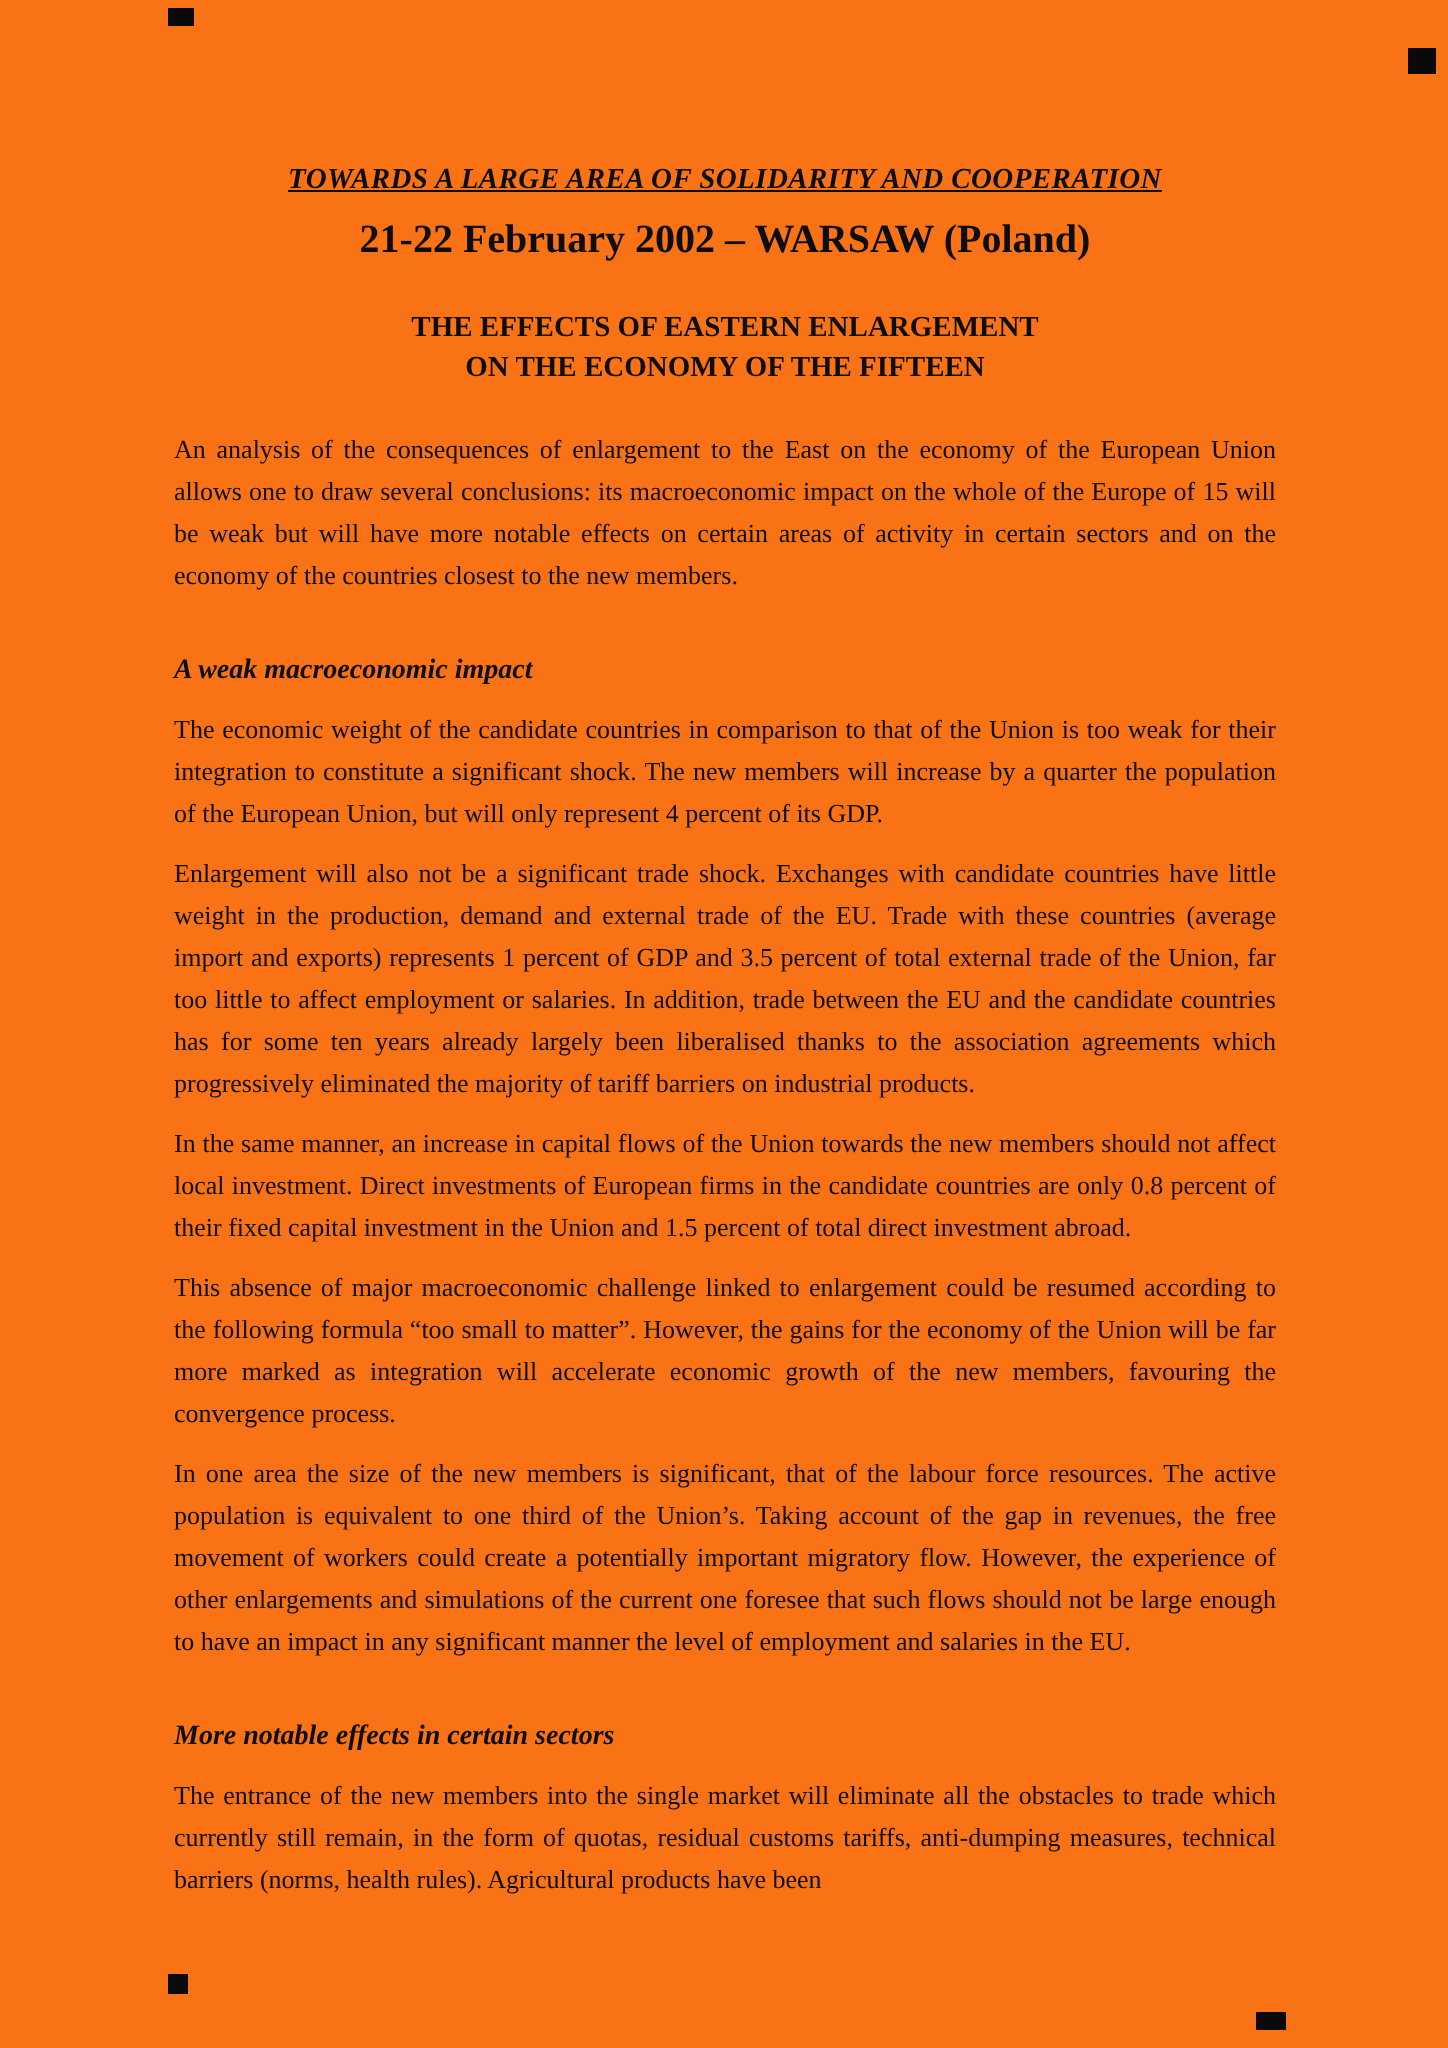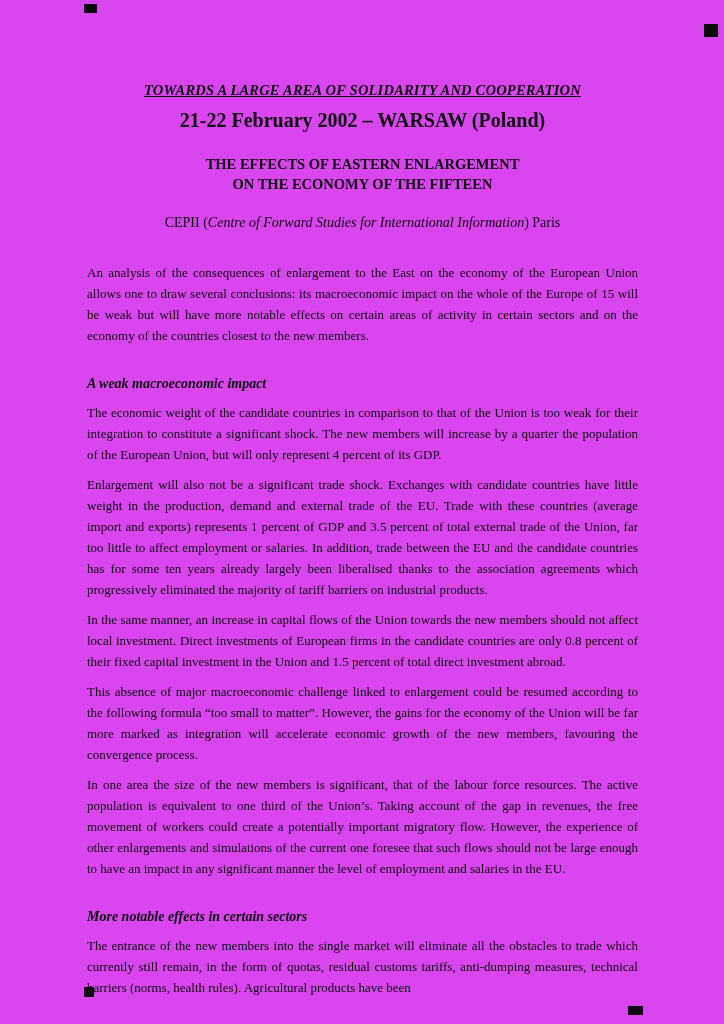--- a/index.html
+++ b/index.html
@@ -4,21 +4,21 @@
 <style>
   html, body {
     margin: 0;
     padding: 0;
     background: #ffffff;
   }
   .page {
     position: relative;
     width: 724px;
     height: 1024px;
-    background: #d946ef;
+    background: #f97316;
     overflow: hidden;
     font-family: "Liberation Serif", "DejaVu Serif", serif;
     color: #0d0d0d;
   }
   .content {
     position: absolute;
     left: 87px;
     top: 82px;
     width: 551px;
   }
@@ -89,21 +89,20 @@
     <div class="centered conf-title">TOWARDS A LARGE AREA OF SOLIDARITY AND COOPERATION</div>
 
     <div class="centered date-line">21-22 February 2002 – WARSAW (Poland)</div>
 
     <div class="centered main-title">
       <div>THE EFFECTS OF EASTERN ENLARGEMENT</div>
       <div>ON THE ECONOMY OF THE FIFTEEN</div>
     </div>
 
 
-    <div class="centered affil-line"><span>CEPII (</span><span class="italic">Centre of Forward Studies for International Information</span><span>) Paris</span></div>
 
     <div class="body-text">
 
       <p>An analysis of the consequences of enlargement to the East on the economy of the European Union allows one to draw several conclusions: its macroeconomic impact on the whole of the Europe of 15 will be weak but will have more notable effects on certain areas of activity in certain sectors and on the economy of the countries closest to the new members.</p>
 
       <div class="section-heading">A weak macroeconomic impact</div>
 
       <p>The economic weight of the candidate countries in comparison to that of the Union is too weak for their integration to constitute a significant shock.  The new members will increase by a quarter the population of the European Union, but will only represent 4 percent of its GDP.</p>
       <p>Enlargement will also not be a significant trade shock.  Exchanges with candidate countries have little weight in the production, demand and external trade of the EU.  Trade with these countries (average import and exports) represents 1 percent of GDP and 3.5 percent of total external trade of the Union, far too little to affect employment or salaries.  In addition, trade between the EU and the candidate countries has for some ten years already largely been liberalised thanks to the association agreements which progressively eliminated the majority of tariff barriers on industrial products.</p>
       <p>In the same manner, an increase in capital flows of the Union towards the new members should not affect local investment.  Direct investments of European firms in the candidate countries are only 0.8 percent of their fixed capital investment in the Union and 1.5 percent of total direct investment abroad.</p>

